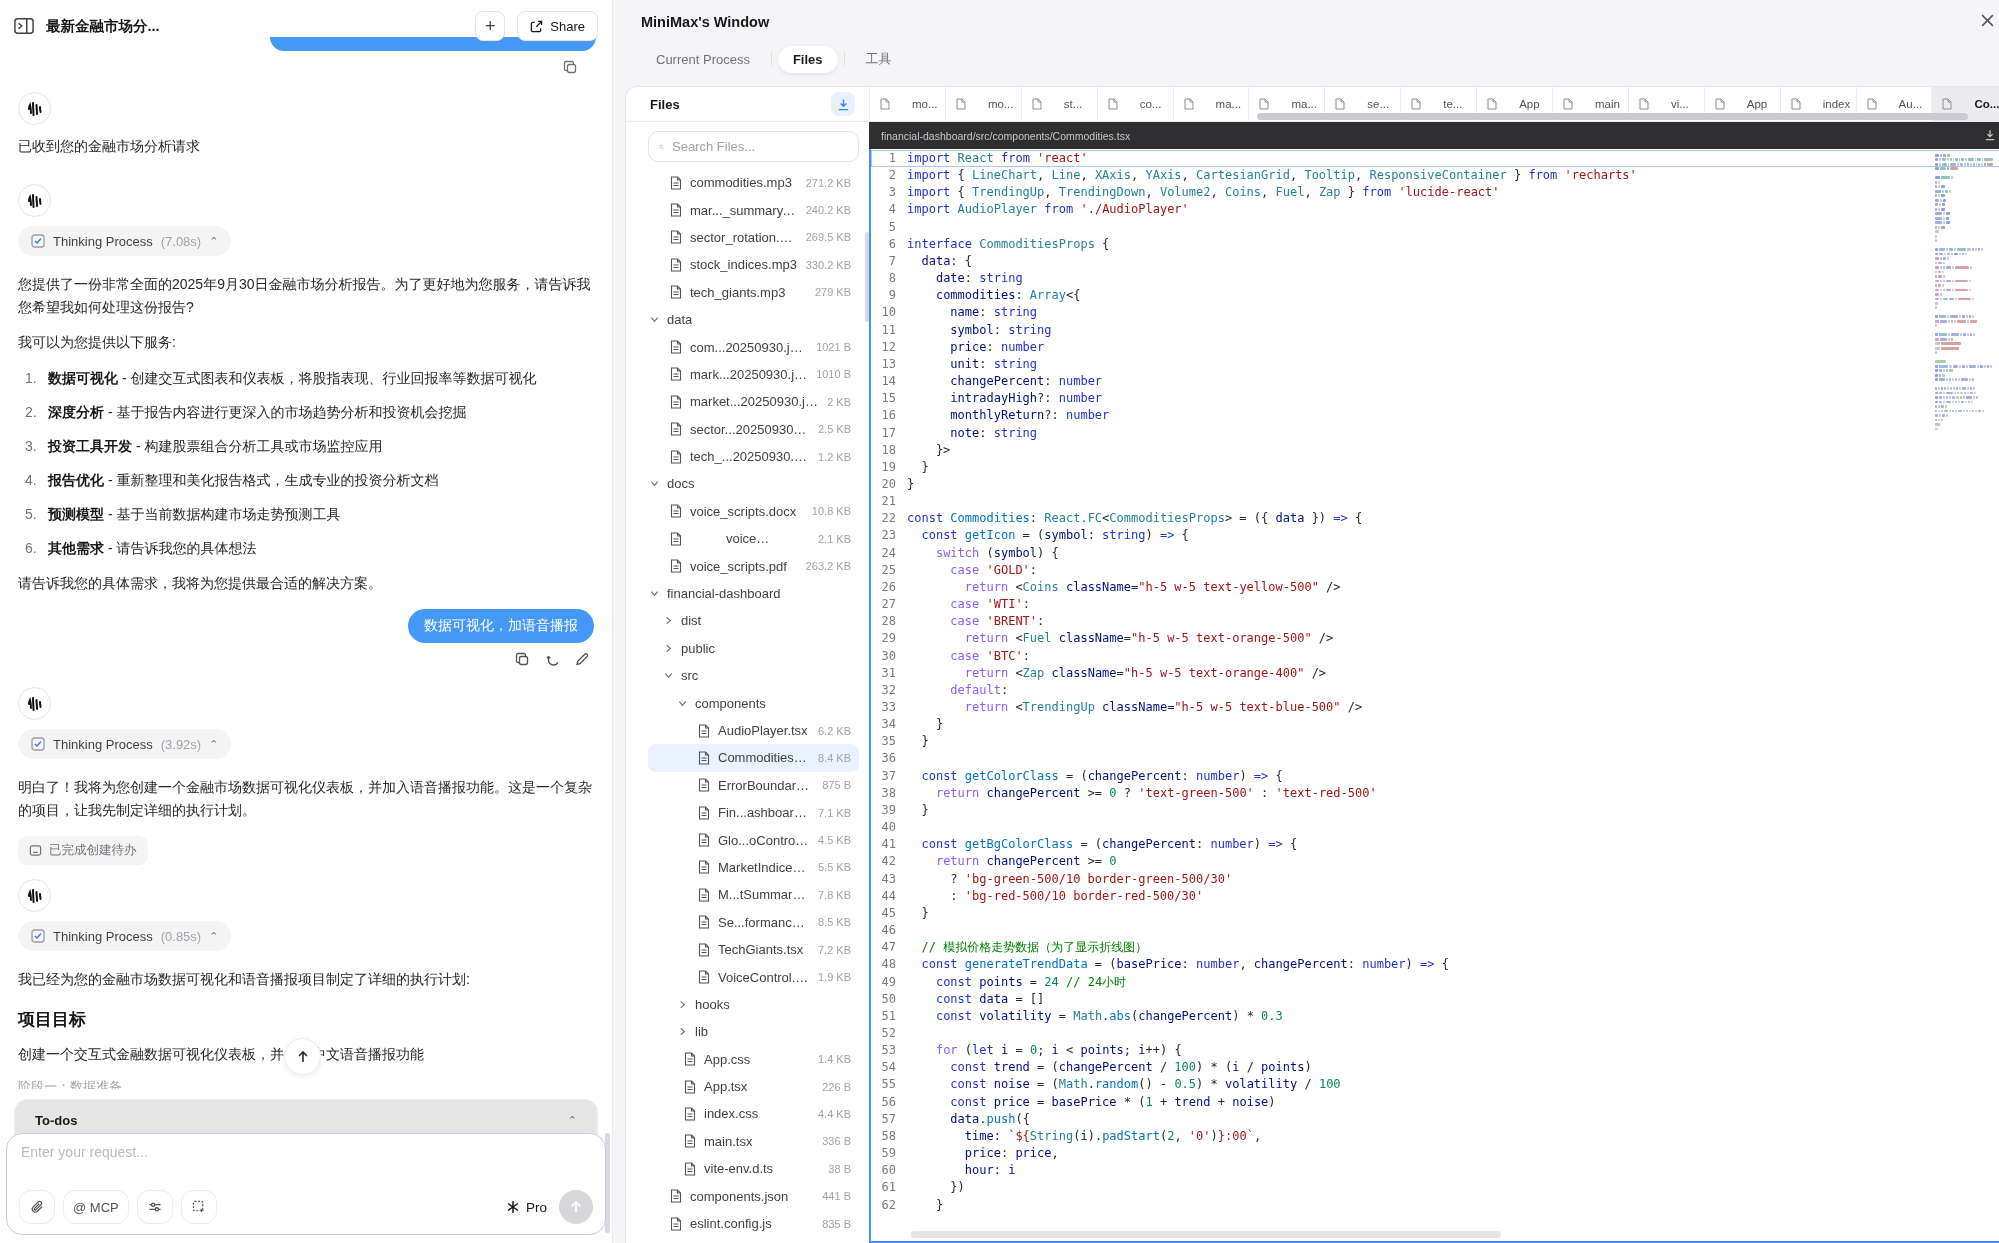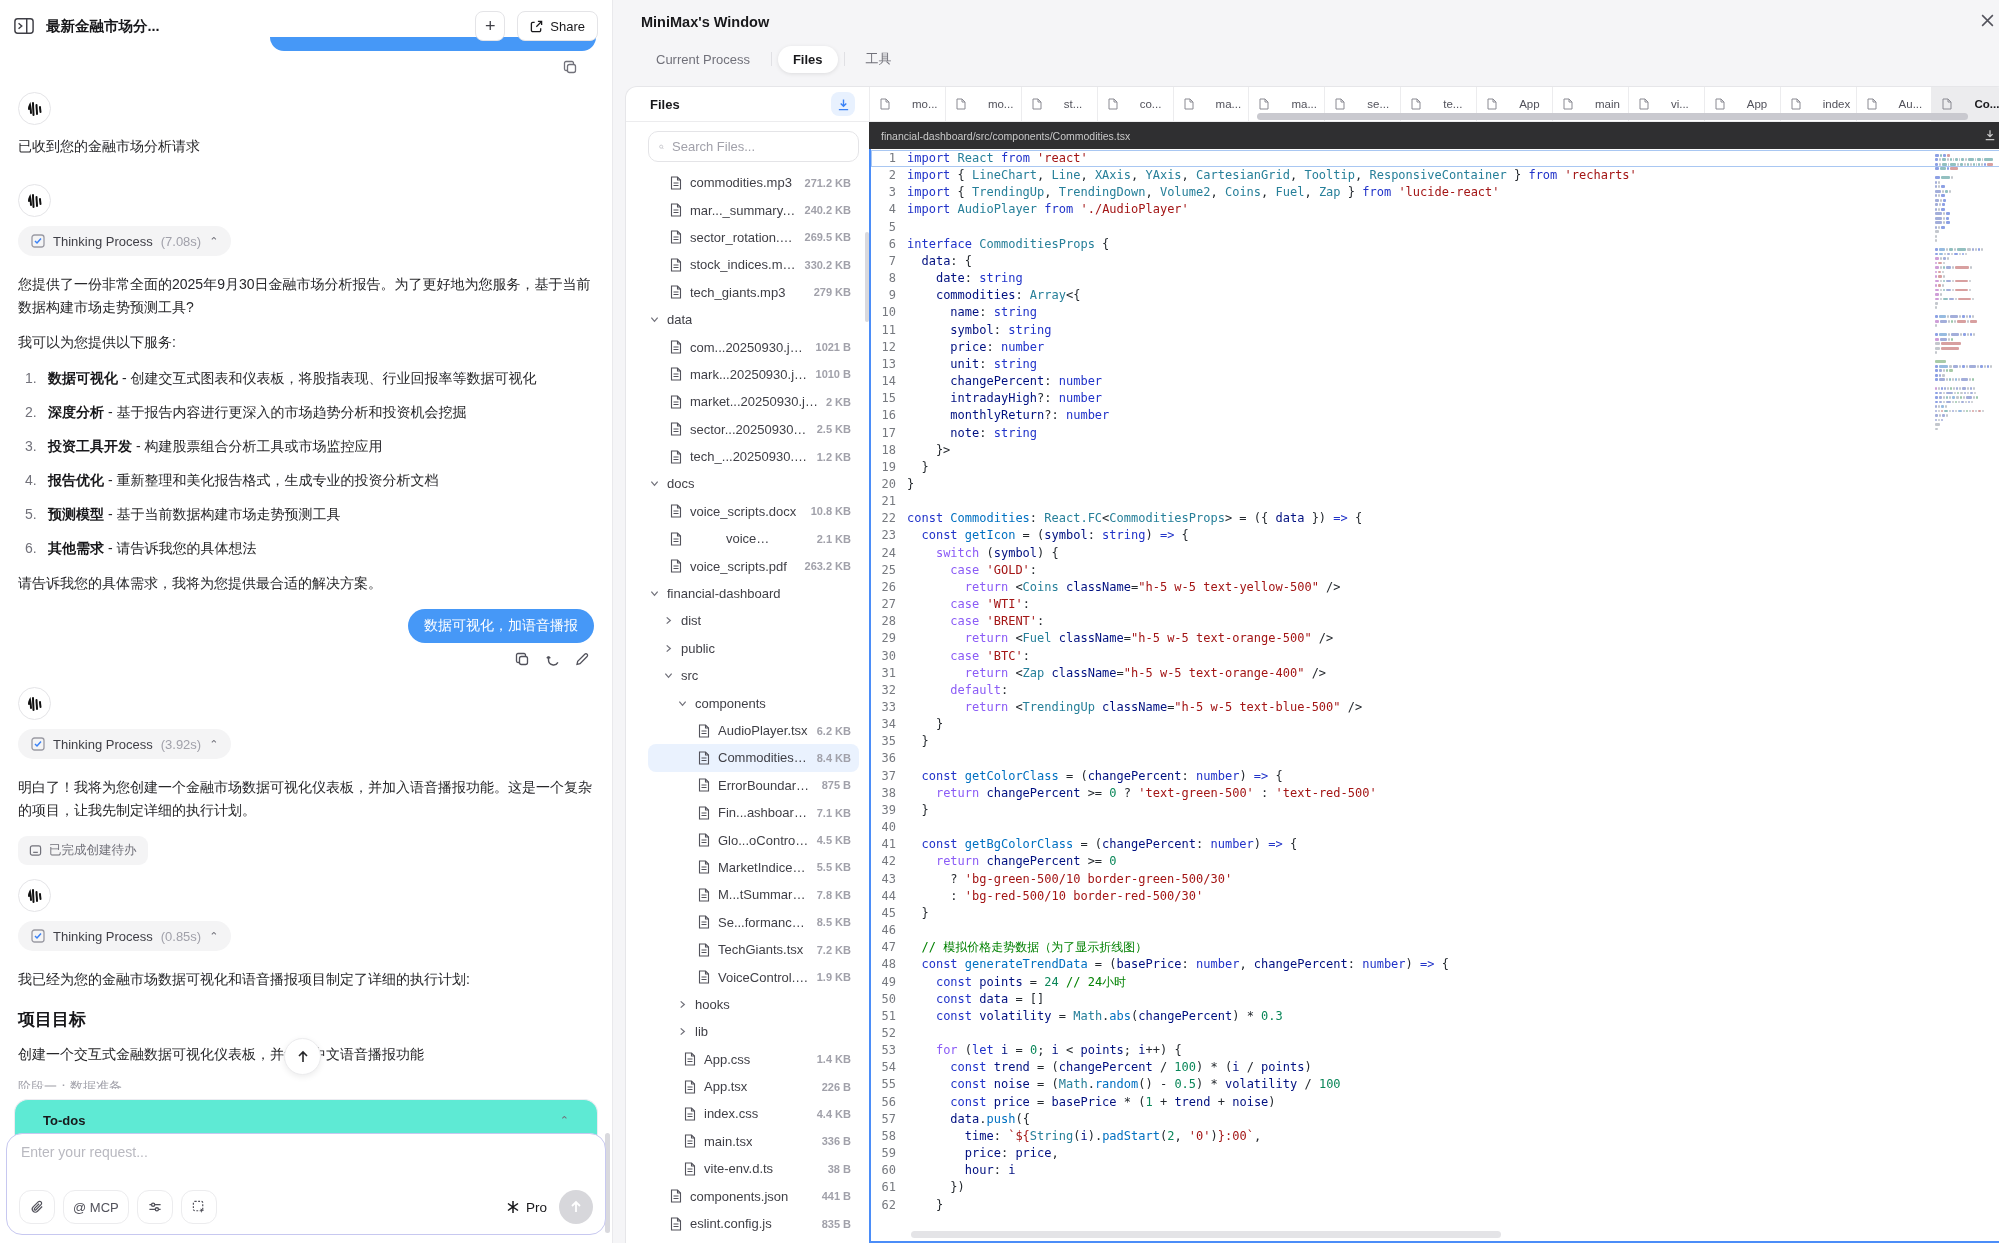--- a/index.html
+++ b/index.html
@@ -32,21 +32,21 @@
   ol.services b { color:#18181b; }
   .bubble-row { display:flex; justify-content:flex-end; margin-top:14px; }
   .user-bubble { background:#4698f7; color:#fff; font-size:14px; padding:8px 16px; border-radius:18px; }
   .action-row { display:flex; justify-content:flex-end; gap:15px; margin-top:9px; padding-right:4px; color:#52525b; }
   .badge-pill { display:inline-flex; align-items:center; gap:7px; background:#f4f4f5; color:#71717a; border-radius:9px; padding:6px 11px; font-size:12.5px; margin-top:14px; }
   .h3 { font-size:17px; font-weight:700; color:#18181b; margin-top:17px; }
   .goal-text { font-size:14px; line-height:23px; margin-top:12px; }
   .plan-preview { margin-top:12px; height:11px; overflow:hidden; color:#a1a1aa; font-size:13px; }
   .scroll-btn { position:absolute; left:284px; bottom:168px; width:37px; height:37px; border-radius:50%; background:#fff; border:1px solid #ececee; box-shadow:0 2px 6px rgba(0,0,0,.08); display:flex; align-items:center; justify-content:center; z-index:6; color:#27272a; }
   .chat-footer { position:absolute; left:0; right:0; bottom:0; padding:0 6px 8px; z-index:5; }
-  .todos { margin:0 8px; background:#5eead4; border:1px solid #ececf1; border-bottom:none; border-radius:14px 14px 0 0; height:42px; display:flex; align-items:center; justify-content:space-between; padding:0 28px 8px; }
+  .todos { margin:0 8px; background:#e5e5e5; border:1px solid #ececf1; border-bottom:none; border-radius:14px 14px 0 0; height:42px; display:flex; align-items:center; justify-content:space-between; padding:0 20px 8px; }
   .todos-label { font-size:13px; font-weight:700; color:#18181b; padding-top:8px; }
   .todos-chevron { color:#71717a; font-size:11px; padding-top:8px; }
   .input-box { position:relative; margin-top:-8px; background:#fff; border:1.5px solid #c7c8f0; border-radius:16px; height:102px; padding:10px 14px; }
   .input-box textarea { width:100%; height:40px; border:none; outline:none; resize:none; font-family:inherit; font-size:14px; color:#27272a; background:transparent; }
   .input-box textarea::placeholder { color:#b9b9c0; }
   .input-actions { position:absolute; left:12px; right:12px; bottom:10px; display:flex; align-items:center; gap:8px; }
   .tool-btn { height:34px; min-width:36px; border:1px solid #ececee; border-radius:12px; background:#fff; display:flex; align-items:center; justify-content:center; gap:6px; color:#52525b; font-size:13px; padding:0 9px; }
   .input-right { margin-left:auto; display:flex; align-items:center; gap:12px; }
   .pro-wrap { display:flex; align-items:center; gap:6px; color:#18181b; font-size:13.5px; font-weight:500; }
   .send-btn { width:34px; height:34px; border-radius:50%; background:#d7d7db; border:none; display:flex; align-items:center; justify-content:center; color:#fff; }
@@ -72,21 +72,21 @@
   .ftab svg { flex:none; }
   .tab-scrollbar { position:absolute; bottom:1px; left:34%; right:3.5%; height:7px; border-radius:4px; background:#c9c9cf; }
   .card-main { flex:1; display:flex; overflow:hidden; }
   .sidebar { width:243px; flex:none; padding:9px 10px 0 22px; position:relative; }
   .search-box { height:31px; border:1px solid #e4e4e7; border-radius:10px; display:flex; align-items:center; gap:8px; padding:0 10px; margin-bottom:7px; color:#a1a1aa; }
   .search-box input { border:none; outline:none; flex:1; font-size:13px; font-family:inherit; color:#3f3f46; background:transparent; }
   .search-box input::placeholder { color:#a1a1aa; }
   .tree { font-size:13px; color:#3f3f46; }
   .trow { height:27.4px; display:flex; align-items:center; gap:8px; padding-right:8px; border-radius:8px; white-space:nowrap; }
   .trow .nm { overflow:hidden; text-overflow:ellipsis; }
-  .trow .size { margin-left:auto; color:#a1a1aa; font-size:11px; flex:none;font-weight:bold; }
+  .trow .size { margin-left:auto; color:#a1a1aa; font-size:11px; flex:none; }
   .trow.selected { background:#eaf2fe; }
   .trow .chev { color:#71717a; display:flex; flex:none; }
   .trow .doc { color:#52525b; display:flex; flex:none; }
   .sb-scrollthumb { position:absolute; right:0; top:110px; width:4px; height:90px; border-radius:2px; background:#d9d9de; }
 
   
   .editor { flex:1; display:flex; flex-direction:column; position:relative; min-width:0; }
   .editor-header { height:27px; flex:none; background:#2f2f31; color:#c9c9c9; font-size:10.5px; display:flex; align-items:center; justify-content:space-between; padding:0 12px; }
   .editor-body { flex:1; border:2px solid #4b8df8; border-top:none; background:#fff; position:relative; overflow:hidden; font-family:"DejaVu Sans Mono","Liberation Mono",monospace; font-size:12px; line-height:17.15px; padding-top:1px; }
   .code-line { display:flex; white-space:pre; }
@@ -161,21 +161,21 @@
     <div class="think-pill">
       <svg width="14" height="14" viewBox="0 0 14 14" fill="none">
           <rect x="1" y="1" width="12" height="12" rx="2.5" stroke="#9a9aa3" stroke-width="1.3"></rect>
           <polyline points="4,7 6,9 10,4.5" stroke="#3b82f6" stroke-width="1.5" fill="none"></polyline>
         </svg>
       <span class="think-label">Thinking Process</span>
       <span class="think-time">(7.08s)</span>
       <span class="think-chevron">⌃</span>
     </div>
 
-    <div class="para">您提供了一份非常全面的2025年9月30日金融市场分析报告。为了更好地为您服务，基于当前数据构建市场走势预测工具?</div>
+    <div class="para">您提供了一份非常全面的2025年9月30日金融市场分析报告。为了更好地为您服务，请告诉我您希望我如何处理这份报告?</div>
     <div class="para para2">我可以为您提供以下服务:</div>
     <ol class="services">
         <li><b>数据可视化</b> - 创建交互式图表和仪表板，将股指表现、行业回报率等数据可视化</li>
         <li><b>深度分析</b> - 基于报告内容进行更深入的市场趋势分析和投资机会挖掘</li>
         <li><b>投资工具开发</b> - 构建股票组合分析工具或市场监控应用</li>
         <li><b>报告优化</b> - 重新整理和美化报告格式，生成专业的投资分析文档</li>
         <li><b>预测模型</b> - 基于当前数据构建市场走势预测工具</li>
         <li><b>其他需求</b> - 请告诉我您的具体想法</li>
       </ol>
     <div class="para para2">请告诉我您的具体需求，我将为您提供最合适的解决方案。</div>

